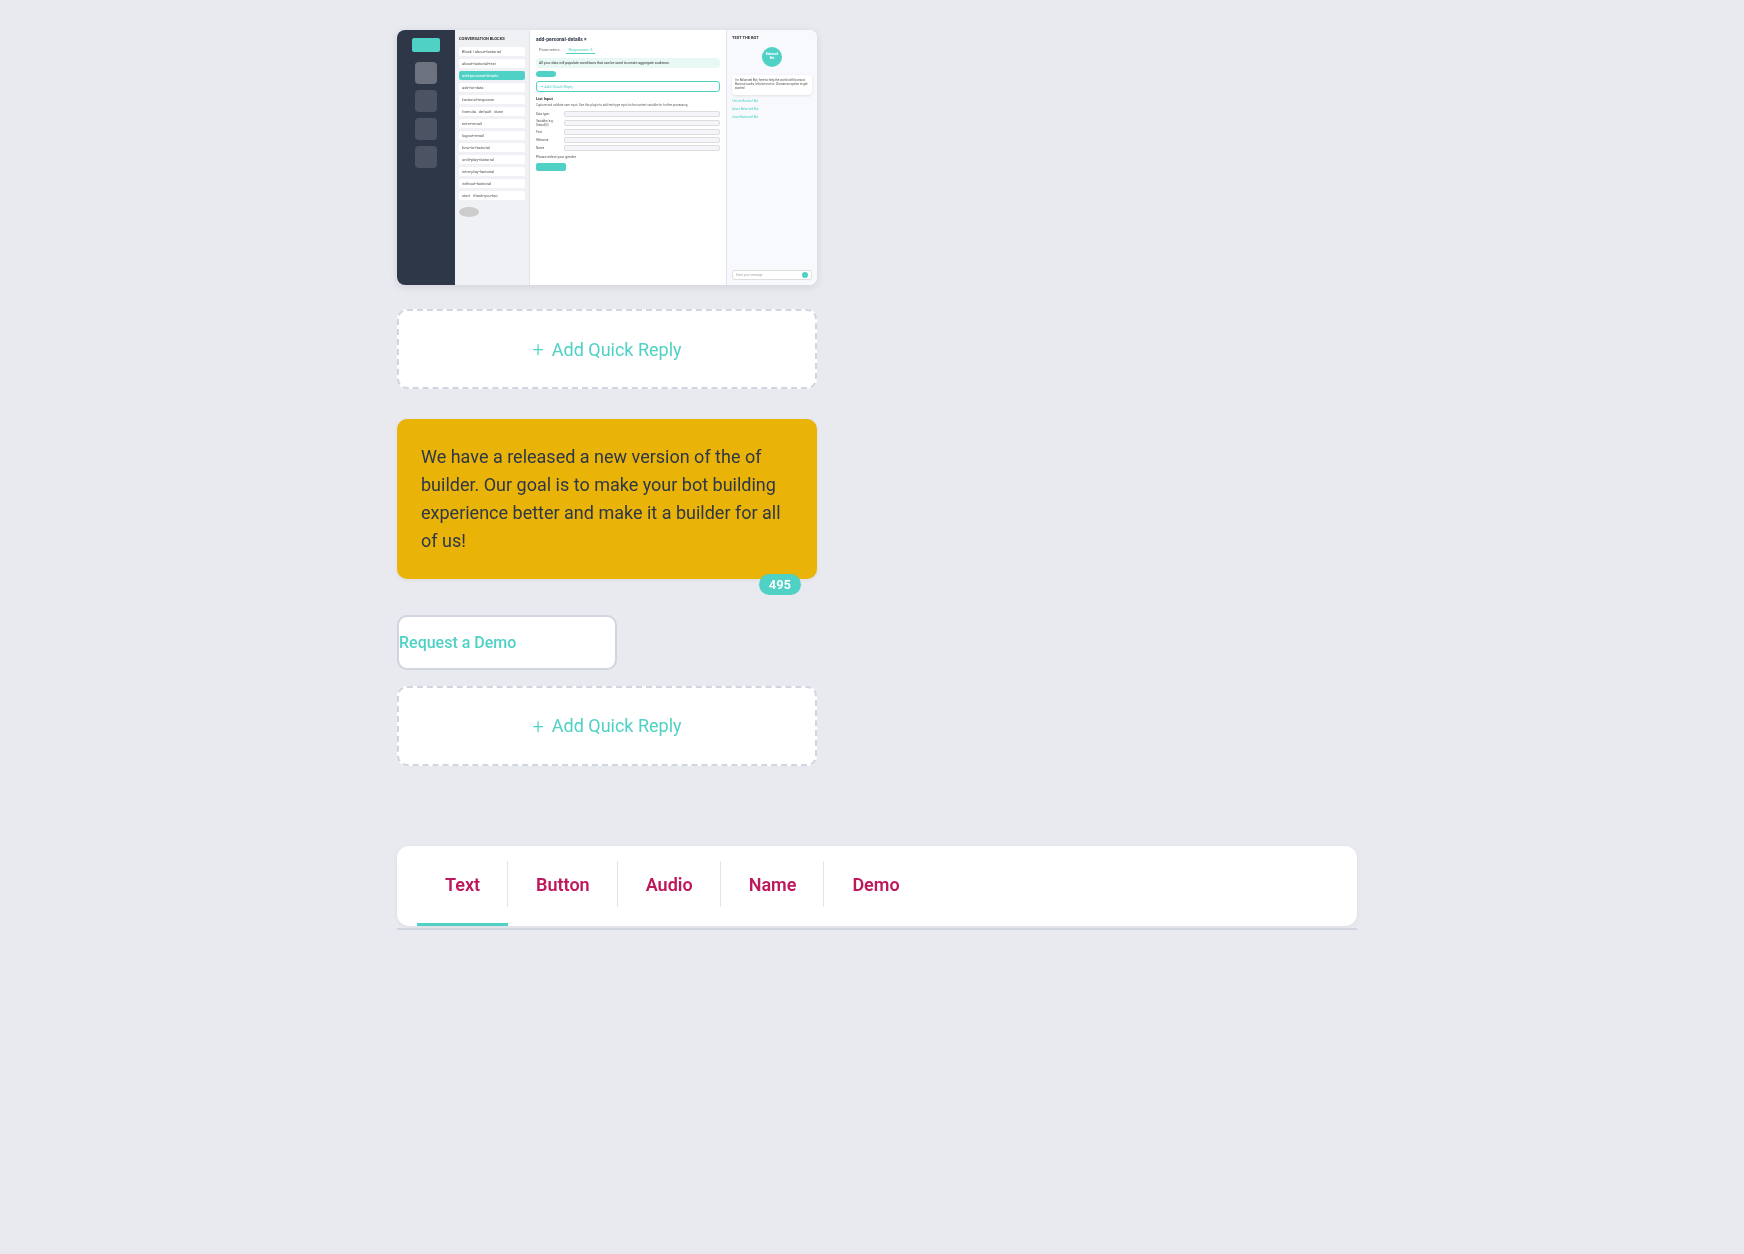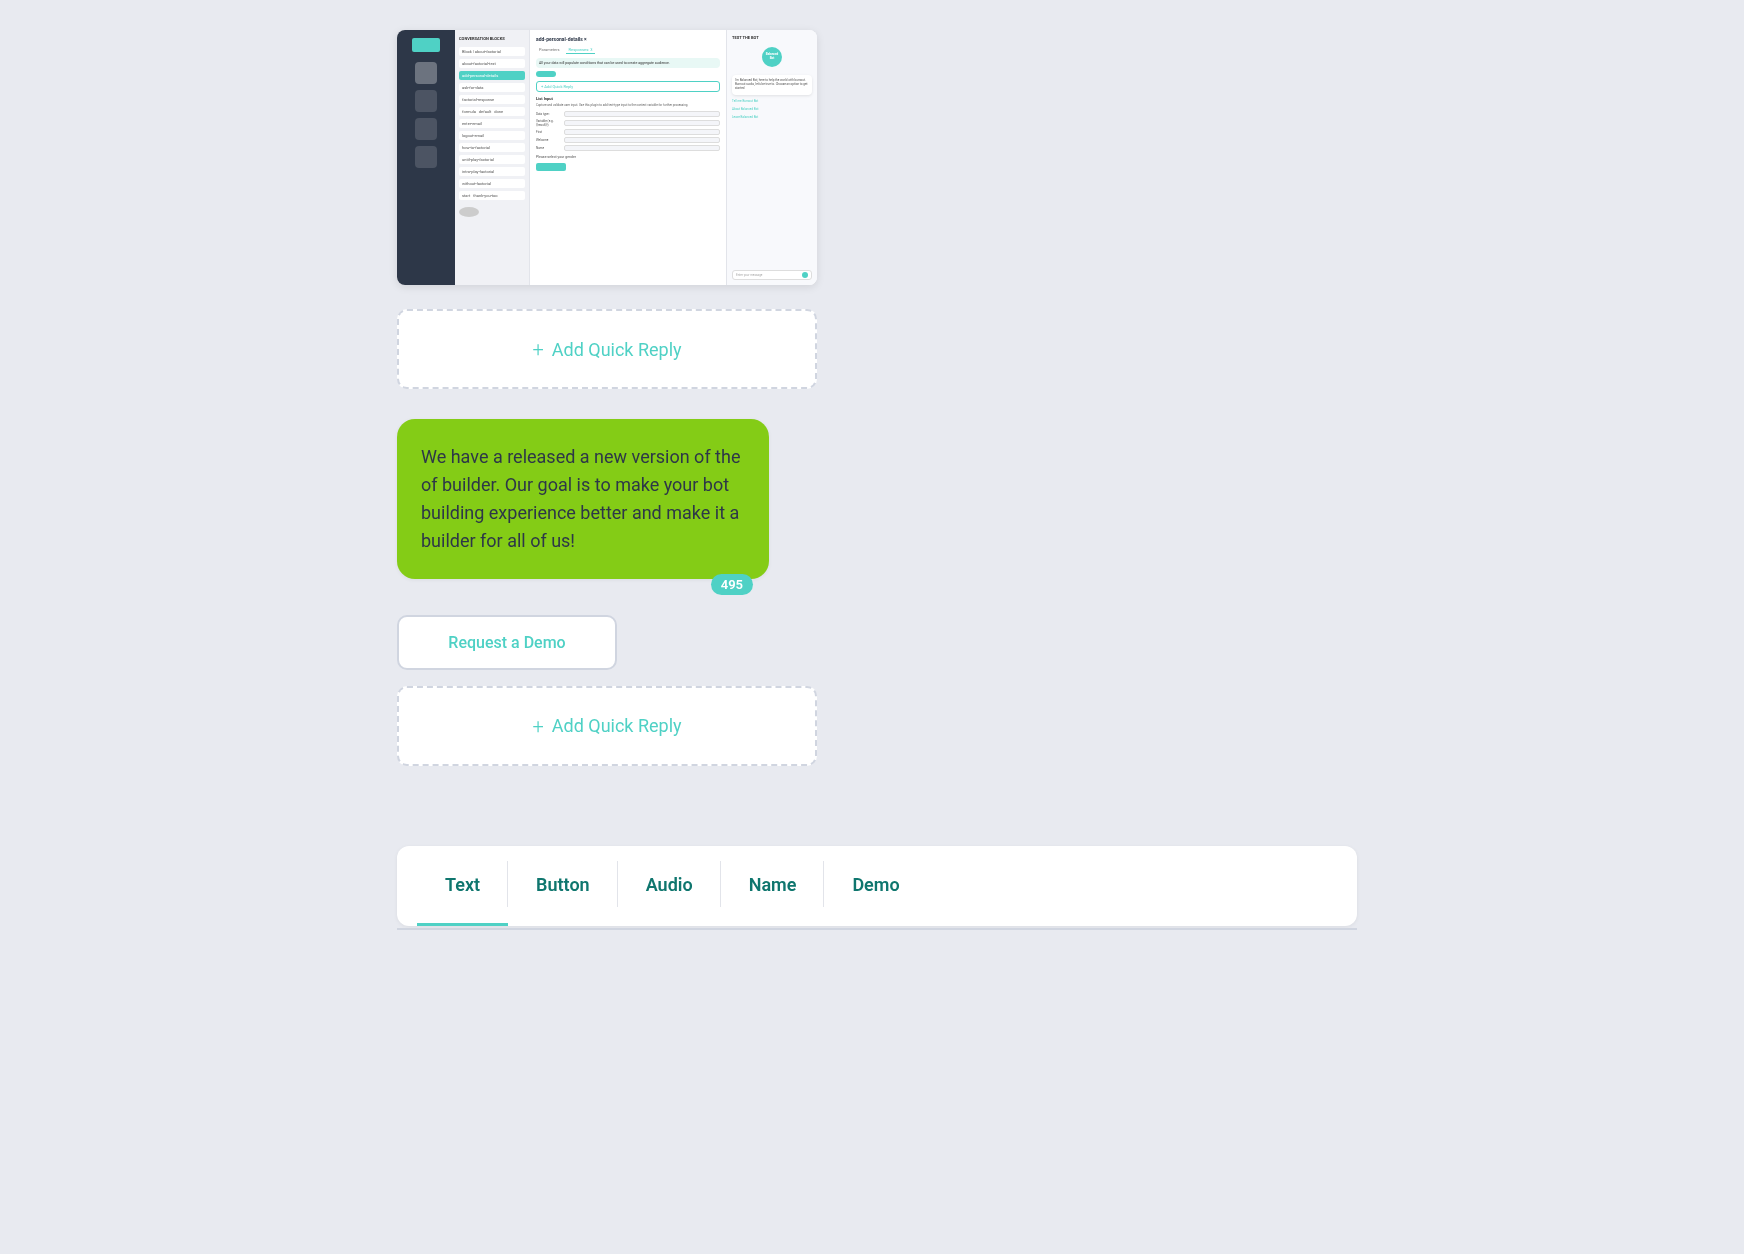--- a/index.html
+++ b/index.html
@@ -286,23 +286,23 @@
     }
 
     .add-quick-reply-text {
       color: #4fd1c5;
       font-size: 18px;
       font-weight: 400;
     }
 
     
     .message-block {
-      width: 372px;
-      background: #84cc16;
-      border-radius: 18px;
+      width: 420px;
+      background: #eab308;
+      border-radius: 10px;
       padding: 24px;
       margin-bottom: 16px;
       position: relative;
       box-shadow: 0 1px 4px rgba(0,0,0,0.06);
     }
 
     .message-text {
       font-size: 18px;
       color: #2d3748;
       line-height: 1.55;
@@ -322,21 +322,20 @@
 
     
     .demo-button {
       width: 220px;
       height: 55px;
       background: white;
       border: 2px solid #d0d5e0;
       border-radius: 10px;
       display: flex;
       align-items: center;
-      justify-content: center;
       cursor: pointer;
       margin-bottom: 16px;
     }
 
     .demo-button-text {
       color: #4fd1c5;
       font-size: 16px;
       font-weight: 500;
     }
 
@@ -389,21 +388,21 @@
       right: 0;
       top: 20%;
       height: 60%;
       width: 1px;
       background: #e2e4ea;
     }
 
     .tab-label {
       font-size: 18px;
       font-weight: 600;
-      color: #0f766e;
+      color: #be185d;
     }
 
     .bottom-divider {
       width: 960px;
       height: 2px;
       background: #d0d5e0;
       margin-top: 2px;
     }
   </style>
 </head>

